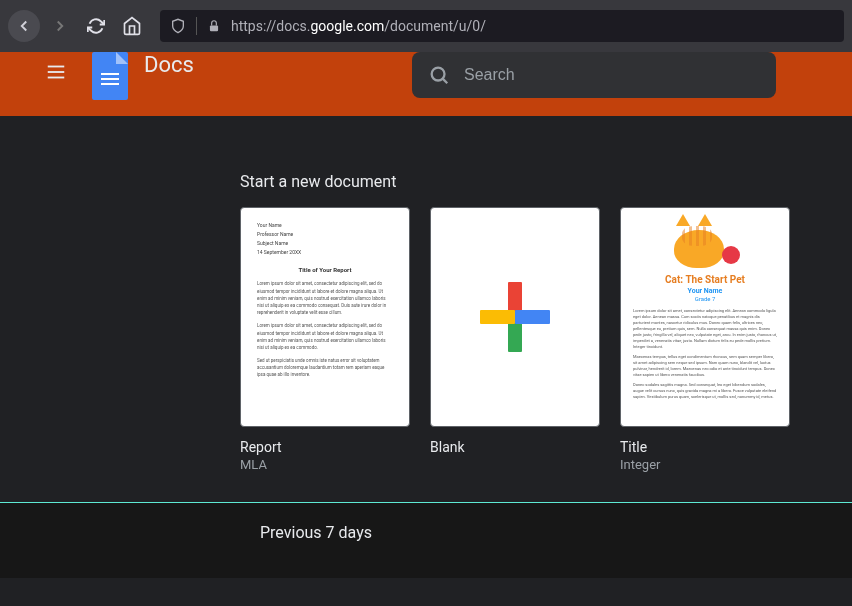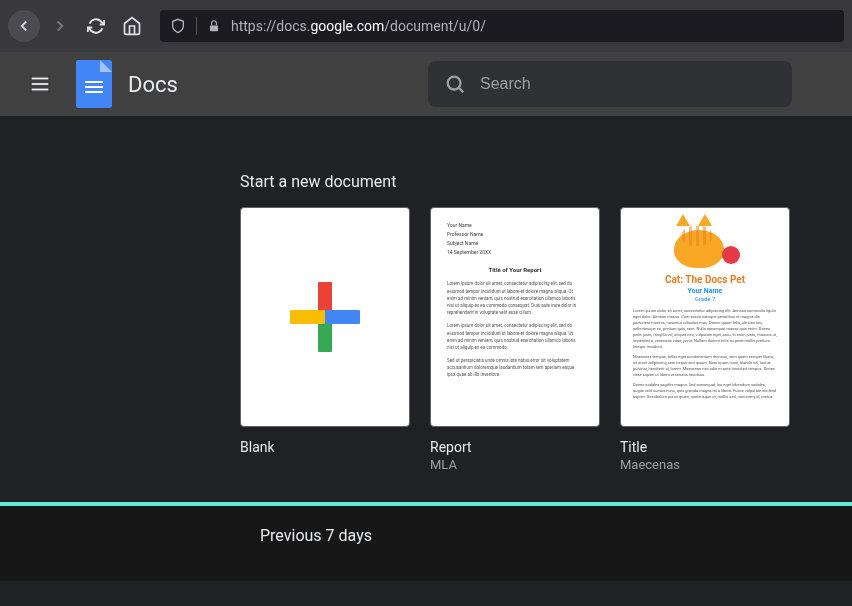--- a/index.html
+++ b/index.html
@@ -49,25 +49,24 @@
       margin-left: 8px;
       gap: 10px;
       color: #b0b0b8;
       font-size: 14px;
     }
     .url-text { color: #b0b0b8; }
     .url-domain { color: #fff; }
     
     
     .app-header {
-      background: #404040;
+      background: #c2410c;
       height: 64px;
       display: flex;
-      align-items: center;
-      padding: 0 20px;
+      padding: 0 36px;
       gap: 16px;
     }
     .menu-btn {
       width: 40px;
       height: 40px;
       display: flex;
       align-items: center;
       justify-content: center;
       color: #e8eaed;
     }
@@ -252,21 +251,21 @@
     }
     .essay-title { color:#e67e22; font-weight:bold; font-size:10px; margin-bottom:2px;}
     .essay-sub1 { color:#2196f3; font-size:7px; font-weight:bold;}
     .essay-sub2 { color:#2196f3; font-size:6px; margin-bottom:6px;}
     .essay-para { font-size:4px; color:#555; text-align:left; line-height:1.5; margin-bottom:4px;}
     
     
     .recent {
       background: #171717;
       padding: 20px 0;
-      border-top: 4px solid #5eead4;
+      border-top: 1px solid #5eead4;
     }
     .recent .section-title {
       max-width: 620px;
       margin-left: 260px;
     }
   </style>
 </head>
 <body>
 
 <div class="browser-chrome">
@@ -325,71 +324,71 @@
         <line x1="21" y1="21" x2="16" y2="16"></line>
       </svg>
     <input class="search-input" placeholder="Search" style="">
   </div>
 </div>
 
 <div class="templates">
   <div class="templates-inner">
     <div class="section-title">Start a new document</div>
     <div class="template-row">
-
-      <div class="template-card">
-        <div class="template-thumb">
-          <div class="plus">
-            <div class="plus-arm v-top"></div>
-            <div class="plus-arm v-bot"></div>
-            <div class="plus-arm h-left"></div>
-            <div class="plus-arm h-right"></div>
-          </div>
-        </div>
-        <div class="template-name">Blank</div>
-        <div class="template-sub"></div>
-      </div>
 
       <div class="template-card">
         <div class="template-thumb">
           <div class="doc-preview">
             <div class="meta">Your Name</div>
             <div class="meta">Professor Name</div>
             <div class="meta">Subject Name</div>
             <div class="meta">14 September 20XX</div>
             <div class="heading">Title of Your Report</div>
             <div class="para">Lorem ipsum dolor sit amet, consectetur adipiscing elit, sed do eiusmod tempor incididunt ut labore et dolore magna aliqua. Ut enim ad minim veniam, quis nostrud exercitation ullamco laboris nisi ut aliquip ex ea commodo consequat. Duis aute irure dolor in reprehenderit in voluptate velit esse cillum.</div>
             <div class="para">Lorem ipsum dolor sit amet, consectetur adipiscing elit, sed do eiusmod tempor incididunt ut labore et dolore magna aliqua. Ut enim ad minim veniam, quis nostrud exercitation ullamco laboris nisi ut aliquip ex ea commodo.</div>
             <div class="para">Sed ut perspiciatis unde omnis iste natus error sit voluptatem accusantium doloremque laudantium totam rem aperiam eaque ipsa quae ab illo inventore.</div>
           </div>
         </div>
         <div class="template-name">Report</div>
         <div class="template-sub">MLA</div>
       </div>
 
       <div class="template-card">
         <div class="template-thumb">
+          <div class="plus">
+            <div class="plus-arm v-top"></div>
+            <div class="plus-arm v-bot"></div>
+            <div class="plus-arm h-left"></div>
+            <div class="plus-arm h-right"></div>
+          </div>
+        </div>
+        <div class="template-name">Blank</div>
+        <div class="template-sub"></div>
+      </div>
+
+      <div class="template-card">
+        <div class="template-thumb">
           <div class="essay-preview">
             <div class="cat-img">
               <div class="cat-body"></div>
               <div class="cat-ear l"></div>
               <div class="cat-ear r"></div>
               <div class="cat-stripes"></div>
               <div class="yarn"></div>
             </div>
-            <div class="essay-title">Cat: The Docs Pet</div>
+            <div class="essay-title">Cat: The Start Pet</div>
             <div class="essay-sub1">Your Name</div>
             <div class="essay-sub2">Grade 7</div>
             <div class="essay-para">Lorem ipsum dolor sit amet, consectetur adipiscing elit. Aenean commodo ligula eget dolor. Aenean massa. Cum sociis natoque penatibus et magnis dis parturient montes, nascetur ridiculus mus. Donec quam felis, ultrices nec, pellentesque eu, pretium quis, sem. Nulla consequat massa quis enim. Donec pede justo, fringilla vel, aliquet nec, vulputate eget, arcu. In enim justo, rhoncus ut, imperdiet a, venenatis vitae, justo. Nullam dictum felis eu pede mollis pretium. Integer tincidunt.</div>
             <div class="essay-para">Maecenas tempus, tellus eget condimentum rhoncus, sem quam semper libero, sit amet adipiscing sem neque sed ipsum. Nam quam nunc, blandit vel, luctus pulvinar, hendrerit id, lorem. Maecenas nec odio et ante tincidunt tempus. Donec vitae sapien ut libero venenatis faucibus.</div>
             <div class="essay-para">Donec sodales sagittis magna. Sed consequat, leo eget bibendum sodales, augue velit cursus nunc, quis gravida magna mi a libero. Fusce vulputate eleifend sapien. Vestibulum purus quam, scelerisque ut, mollis sed, nonummy id, metus.</div>
           </div>
         </div>
         <div class="template-name">Title</div>
-        <div class="template-sub">Maecenas</div>
+        <div class="template-sub">Integer</div>
       </div>
 
     </div>
   </div>
 </div>
 
 <div class="recent">
   <div class="section-title">Previous 7 days</div>
 </div>
 

